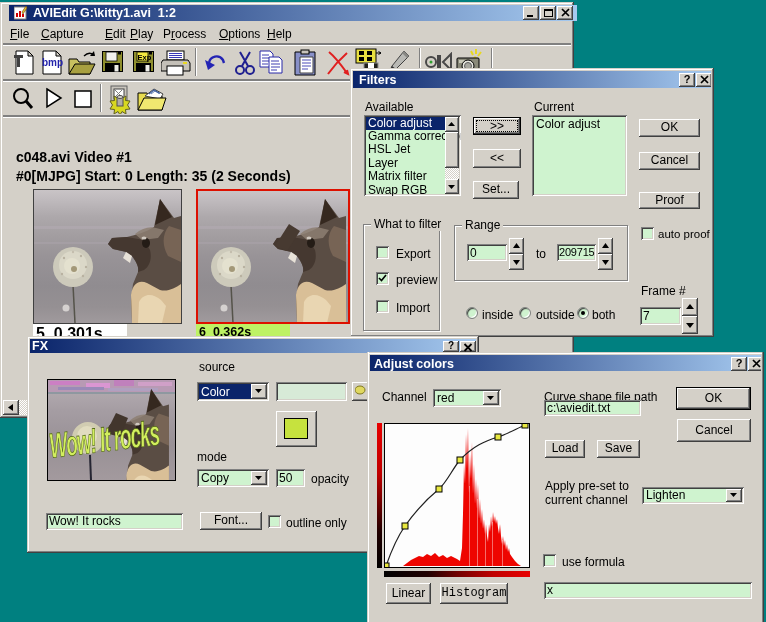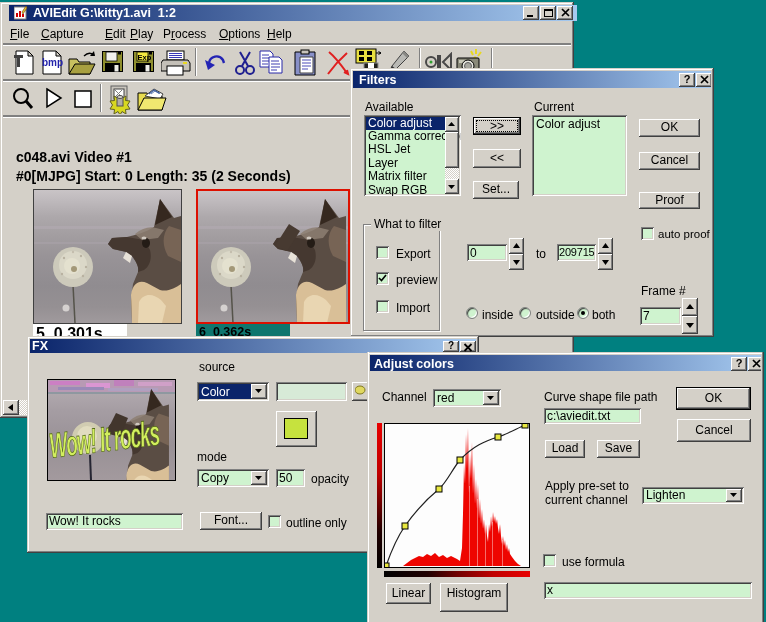--- a/index.html
+++ b/index.html
@@ -253,21 +253,21 @@
     <rect y="35" width="150" height="3" fill="#b2aab2" opacity="0.6"></rect>
     <rect y="51" width="150" height="2" fill="#aca4ac" opacity="0.5"></rect>
     <use href="#dandg" x="-6" y="-1"></use>
     <use href="#catg" x="1" y="-1"></use>
     <path d="M77,55 L91,33 L102,40 L89,60 Z" fill="#473a31"></path>
    </svg>
   </div>
   <div class="abs" style="left:33px;top:322px;width:94px;height:15px;background:#fff;">
       <span class="abs" style="left:3px;top:1px;font-weight:bold;font-size:16px;">5&nbsp; 0.301s</span>
     </div>
-  <div class="abs" style="left:196px;top:322px;width:94px;height:15px;background:#0f766e;padding-left:20px;">
+  <div class="abs" style="left:196px;top:322px;width:94px;height:15px;background:#bef264;padding-left:20px;">
       <span class="abs" style="left:3px;top:1px;font-weight:bold;font-size:12.5px;">6&nbsp; 0.362s</span>
     </div>
 
   <div class="abs dith" style="left:3px;top:398px;width:568px;height:15px;"></div>
   <div class="sb" style="left:3px;top:398px;width:16px;height:15px;">
       <svg class="abs" style="left:5px;top:4px;" width="5" height="7" viewBox="0 0 5 7">
         <path d="M5,0 L5,7 L0,3.5 Z" fill="#000"></path>
       </svg>
     </div>
 </div>
@@ -316,20 +316,23 @@
   <div class="cb" style="left:26px;top:178px;"></div>
     <div class="lbl" style="left:46px;top:179px;">Export</div>
   <div class="cb" style="left:26px;top:204px;">
       <svg class="abs" style="left:2px;top:2px;" width="9" height="9" viewBox="0 0 9 9">
         <path d="M1,4 L3.5,6.5 L8,1" stroke="#000" stroke-width="1.6" fill="none"></path>
       </svg>
     </div>
     <div class="lbl" style="left:46px;top:205px;">preview</div>
   <div class="cb" style="left:26px;top:232px;"></div>
     <div class="lbl" style="left:46px;top:233px;">Import</div>
+  <div class="grp" style="left:104px;top:157px;width:174px;height:56px;">
+      <span>Range</span>
+    </div>
   <div class="sunk" style="left:117px;top:176px;width:40px;height:17px;">
       <span class="abs" style="left:3px;top:2px;">0</span>
     </div>
   <div class="abs" style="left:159px;top:170px;">
     <div class="sb" style="left:0px;top:0px;width:15px;height:16px;">
         <svg class="abs" style="left:4px;top:5px;" width="7" height="5" viewBox="0 0 7 5">
           <path d="M0,5 L7,5 L3.5,0 Z" fill="#000"></path>
         </svg>
       </div>
     <div class="sb" style="left:0px;top:16px;width:15px;height:16px;">
@@ -467,21 +470,21 @@
   <div class="lbl" style="left:15px;top:38px;">Channel</div>
   <div class="sunk" style="left:66px;top:37px;width:68px;height:18px;">
     <span class="abs" style="left:4px;top:2px;">red</span>
     <div class="dd">
         <svg class="abs" style="left:4px;top:5px;" width="7" height="4" viewBox="0 0 7 4">
           <path d="M0,0 L7,0 L3.5,4 Z" fill="#000"></path>
         </svg>
       </div>
   </div>
   <div class="lbl" style="left:177px;top:38px;">Curve shape file path</div>
-  <div class="sunk" style="left:177px;top:56px;width:97px;height:16px;">
+  <div class="sunk" style="left:177px;top:48px;width:97px;height:16px;">
       <span class="abs" style="left:3px;top:1px;">c:\aviedit.txt</span>
     </div>
   <div class="btn" style="left:178px;top:88px;width:40px;height:18px;line-height:17px;">Load</div>
   <div class="btn" style="left:230px;top:88px;width:43px;height:18px;line-height:17px;">Save</div>
   <div class="btnd" style="left:309px;top:35px;width:75px;height:23px;line-height:20px;">OK</div>
   <div class="btn" style="left:310px;top:67px;width:74px;height:23px;line-height:22px;">Cancel</div>
   <div class="abs" style="left:10px;top:71px;width:5px;height:145px;background:linear-gradient(180deg,#e80000 0%,#c00000 35%,#700000 55%,#200000 75%,#000 100%);"></div>
   <div class="abs" style="left:17px;top:71px;width:146px;height:145px;border:1px solid #000;background:#fdfdfd;">
     <svg width="144" height="143" viewBox="0 0 144 143">
       <polygon fill="#ee0500" points="18,142 22,139 26,136 30,134 34,132 38,133 42,130 46,132 50,129 54,133 58,131 62,134 66,132 72,135 75,137 77,124 78,90 79,40 80,60 81,10 82,45 83,4 84,70 85,30 86,55 87,18 88,70 89,40 90,80 91,55 92,85 93,60 94,95 95,75 96,100 97,85 98,105 99,95 100,110 101,100 102,112 103,118 104,100 105,108 106,92 107,103 108,88 109,98 110,92 111,100 112,95 113,104 114,110 115,100 116,112 117,120 118,112 119,122 120,116 121,126 122,120 123,128 124,124 125,130 127,133 130,137 133,140 136,142"></polygon>
@@ -498,21 +501,21 @@
         <rect x="17" y="99" width="6" height="6"></rect>
         <rect x="51" y="62" width="6" height="6"></rect>
         <rect x="72" y="33" width="6" height="6"></rect>
         <rect x="110" y="10" width="6" height="6"></rect>
         <rect x="137" y="-2" width="6" height="6"></rect>
       </g>
     </svg>
   </div>
   <div class="abs" style="left:17px;top:219px;width:146px;height:6px;background:linear-gradient(90deg,#000 0%,#200000 30%,#700000 50%,#c00000 75%,#e80000 100%);"></div>
   <div class="btn" style="left:19px;top:231px;width:45px;height:21px;line-height:20px;">Linear</div>
-  <div class="btn" style="left:73px;top:231px;width:68px;height:29px;line-height:20px;">Histogram</div>
+  <div class="btn" style="left:73px;top:231px;width:68px;height:21px;line-height:20px;font-family:Liberation Mono, monospace;">Histogram</div>
   <div class="lbl" style="left:178px;top:127px;">Apply pre-set to<br>current channel</div>
   <div class="sunk" style="left:275px;top:135px;width:102px;height:17px;">
     <span class="abs" style="left:4px;top:1px;">Lighten</span>
     <div class="dd">
         <svg class="abs" style="left:4px;top:4px;" width="7" height="4" viewBox="0 0 7 4">
           <path d="M0,0 L7,0 L3.5,4 Z" fill="#000"></path>
         </svg>
       </div>
   </div>
   <div class="cb" style="left:176px;top:202px;"></div>

